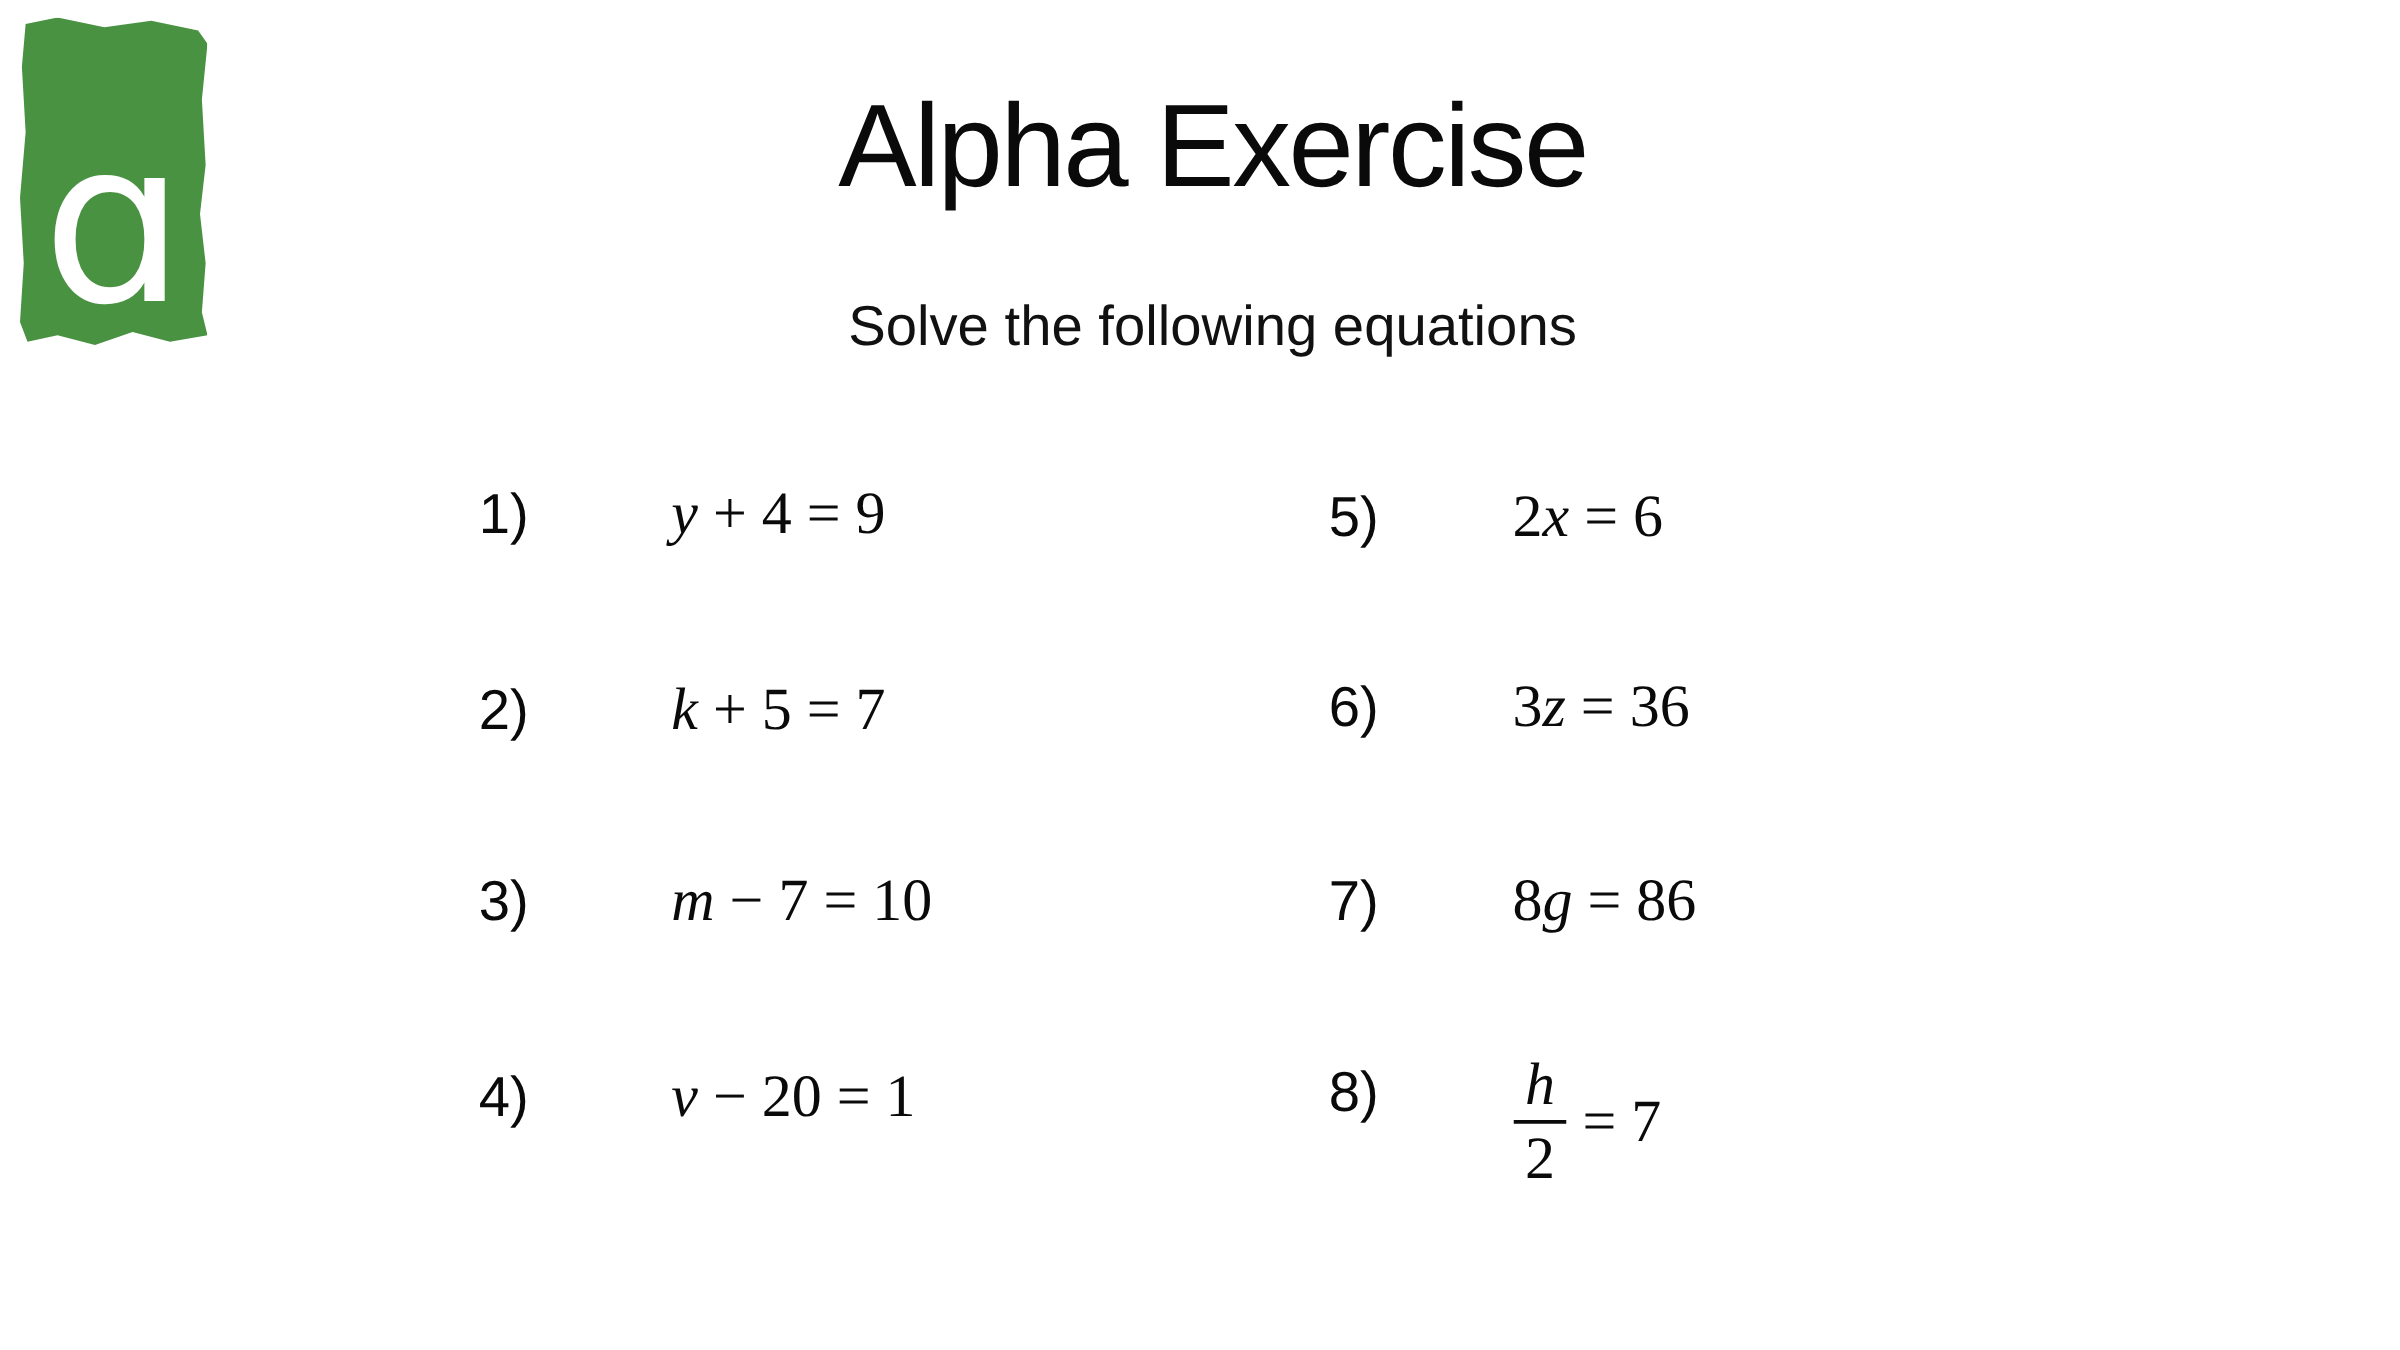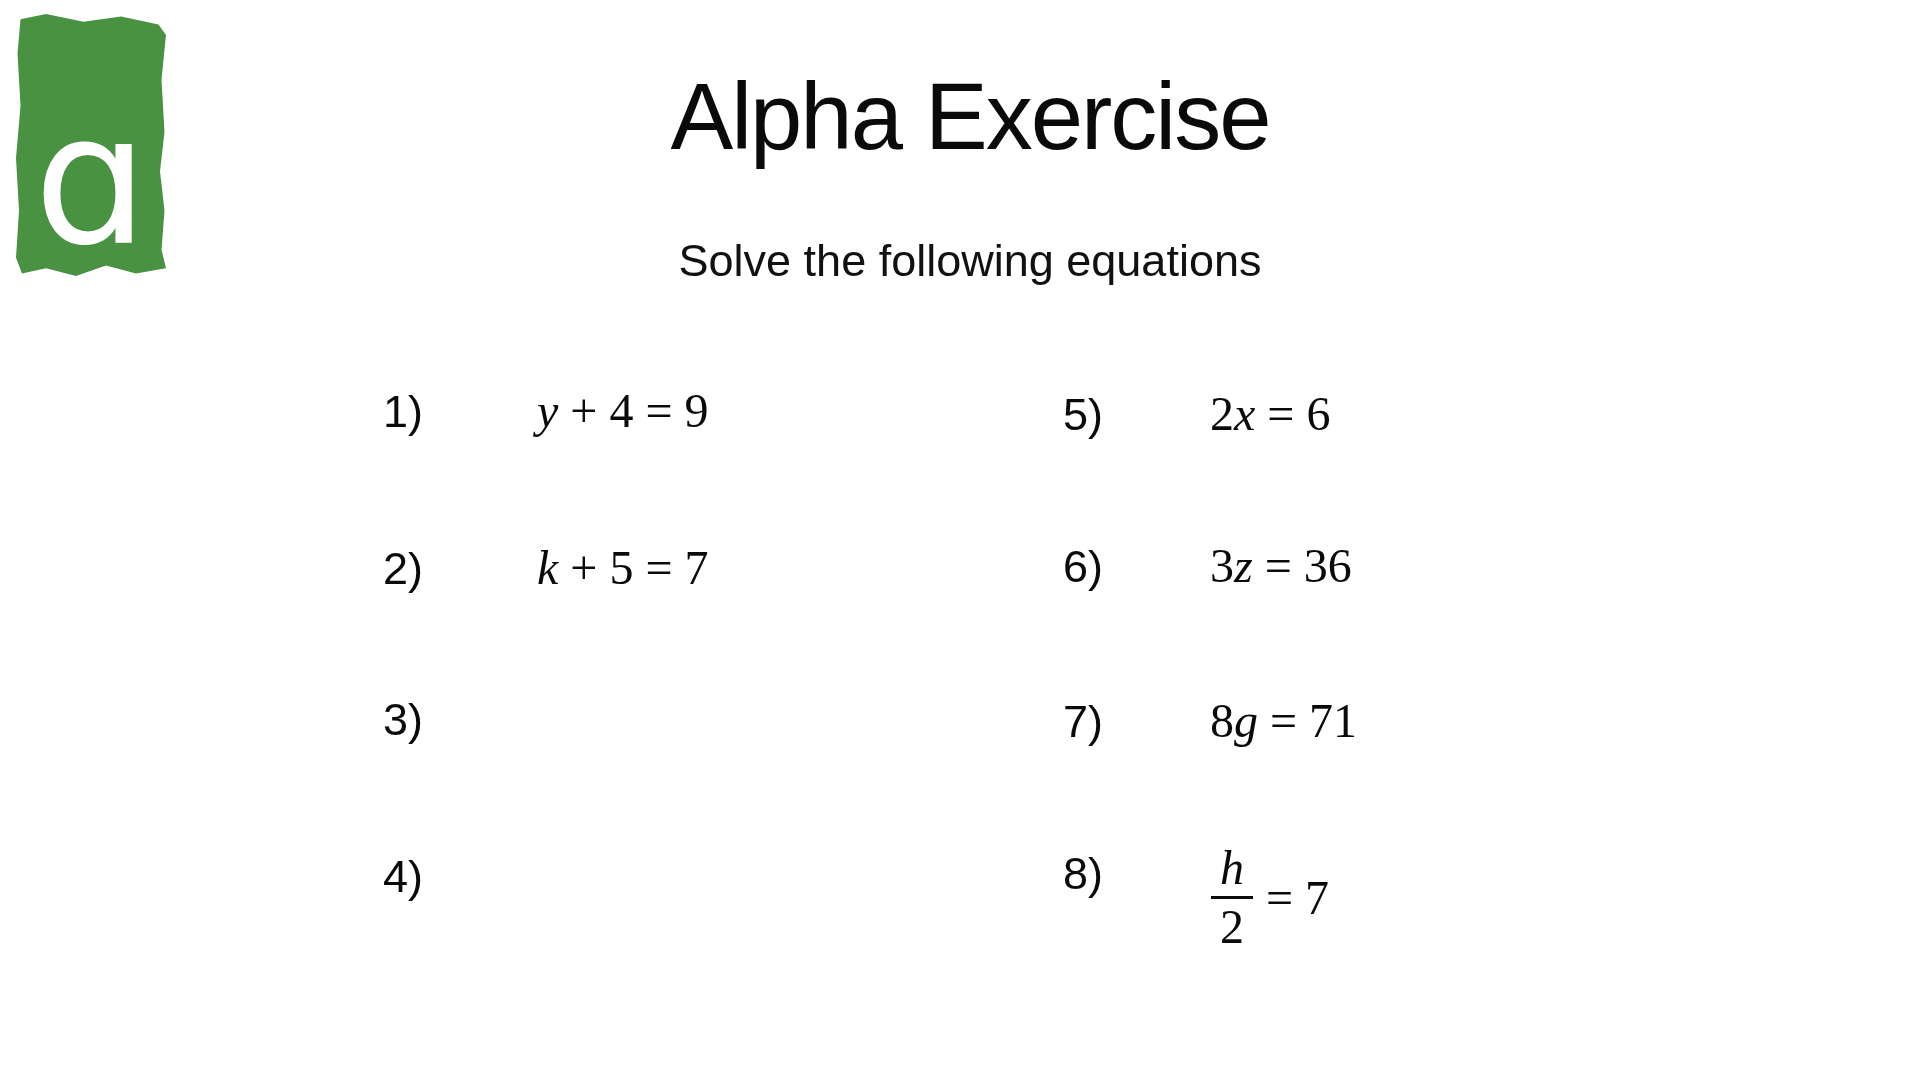--- a/index.html
+++ b/index.html
@@ -142,39 +142,41 @@
     <span class="equation"><span class="num"></span><span class="var">y</span><span class="num"> + 4 = 9</span></span>
   </div>
 
   <div class="prob-row col1 r2">
     <span class="prob-num">2)</span>
     <span class="equation"><span class="num"></span><span class="var">k</span><span class="num"> + 5 = 7</span></span>
   </div>
 
   <div class="prob-row col1 r3">
     <span class="prob-num">3)</span>
+    <span class="equation"><span class="num"></span><span class="var">m</span><span class="num"> − 7 = 10</span></span>
   </div>
 
   <div class="prob-row col1 r4">
     <span class="prob-num">4)</span>
+    <span class="equation"><span class="num"></span><span class="var">v</span><span class="num"> − 20 = 1</span></span>
   </div>
 
   <div class="prob-row col2 r5">
     <span class="prob-num">5)</span>
     <span class="equation"><span class="num">2</span><span class="var">x</span><span class="num"> = 6</span></span>
   </div>
 
   <div class="prob-row col2 r6">
     <span class="prob-num">6)</span>
     <span class="equation"><span class="num">3</span><span class="var">z</span><span class="num"> = 36</span></span>
   </div>
 
   <div class="prob-row col2 r7">
     <span class="prob-num">7)</span>
-    <span class="equation"><span class="num">8</span><span class="var">g</span><span class="num"> = 71</span></span>
+    <span class="equation"><span class="num">8</span><span class="var">g</span><span class="num"> = 86</span></span>
   </div>
 
   <div class="prob-row frac-row col2 r8">
     <span class="prob-num">8)</span>
     <span class="frac-equation">
       <span class="fraction">
         <span class="frac-top var" style="font-style: italic;">h</span>
         <span class="frac-bar"></span>
         <span class="frac-bottom">2</span>
       </span>

